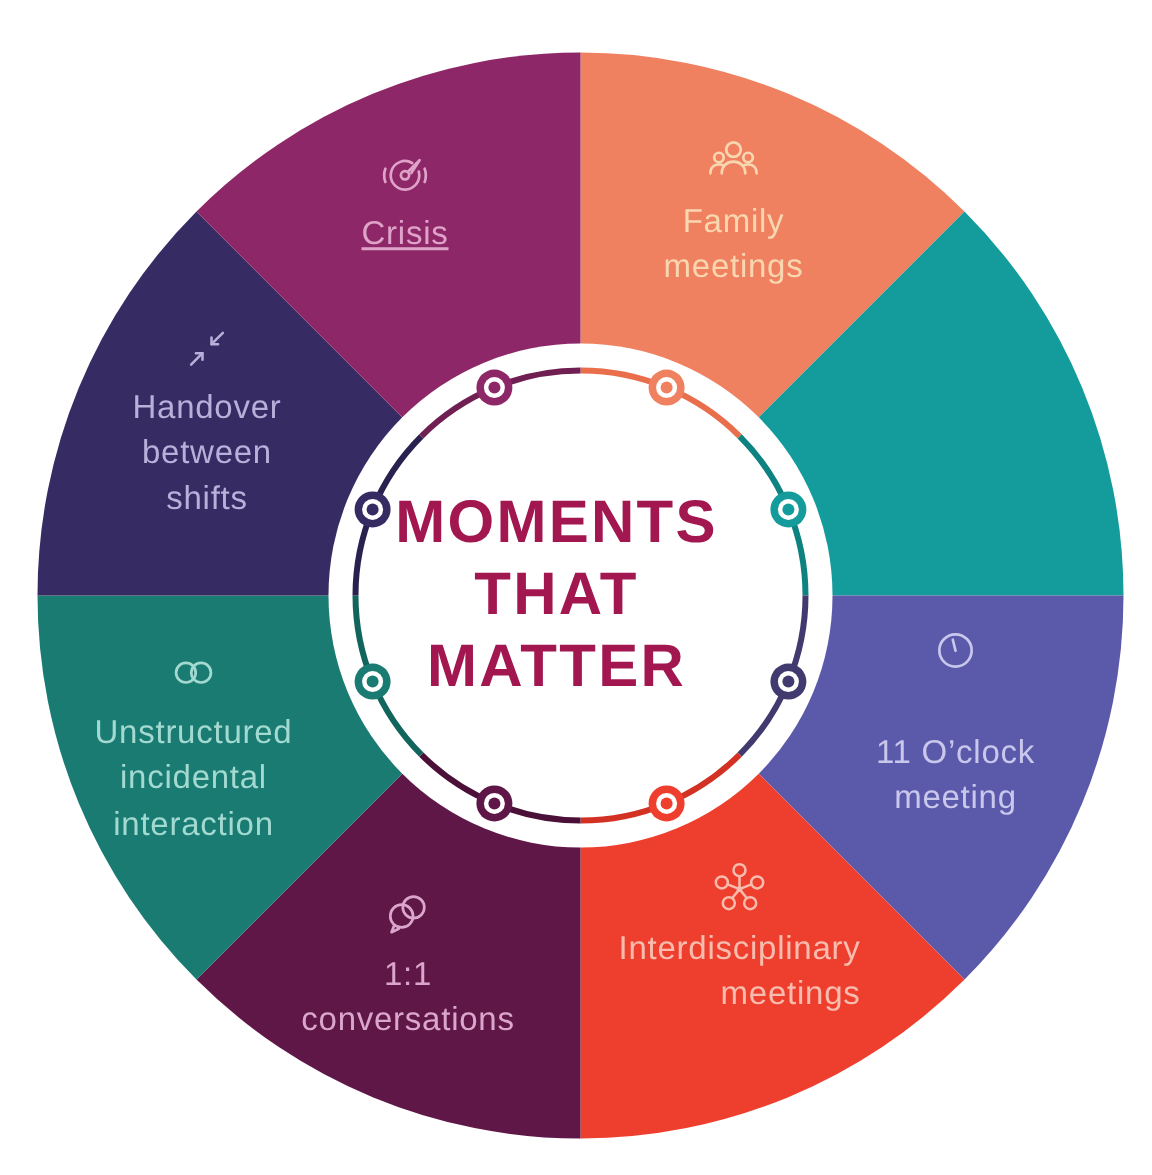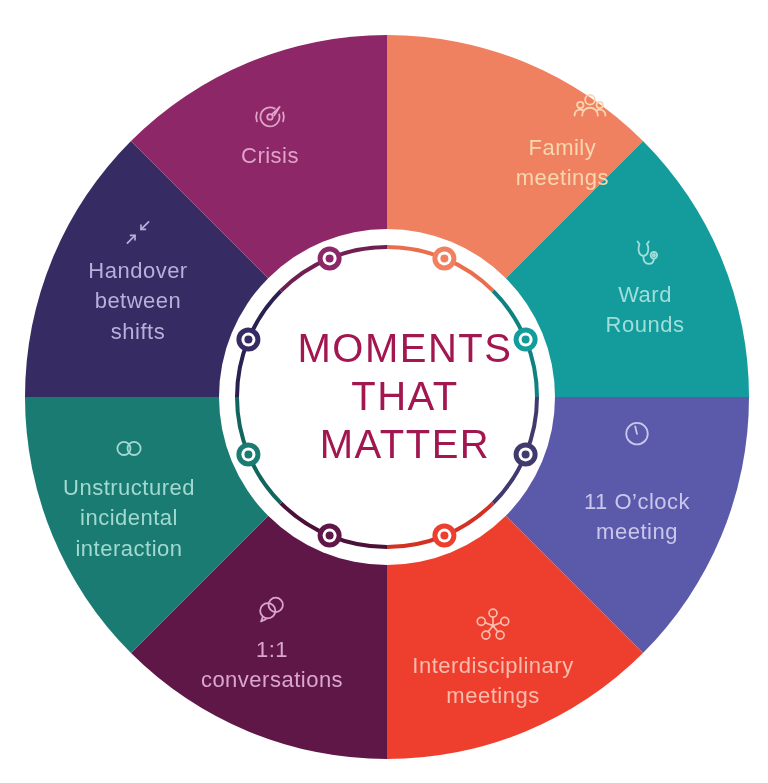--- a/index.html
+++ b/index.html
@@ -7,26 +7,26 @@
     position: relative;
     width: 768px;
     height: 783px;
     overflow: hidden;
     font-family: "Liberation Sans", sans-serif;
   }
   .wheel-svg { position: absolute; left: 0; top: 0; }
 
   .center-title {
     position: absolute;
-    left: 405px; top: 396px;
+    left: 371px; top: 396px;
     transform: translate(-50%, -50%);
     white-space: pre-line;
     text-align: center;
     font-size: 40px;
-    font-weight: normal;
+    font-weight: bold;
     letter-spacing: 1.5px;
     line-height: 1.2;
   }
 
   .seg-label {
     position: absolute;
     transform: translate(-50%, -50%);
     display: flex;
     flex-direction: column;
     align-items: center;
@@ -37,25 +37,25 @@
   .seg-label .icon { margin-bottom: 6px; }
   .seg-label .seg-text {
     white-space: pre-line;
     font-size: 22px;
     letter-spacing: 0.5px;
     line-height: 1.38;
   }
   .pos-family   { left: 489px; top: 141px; }
   .pos-ward     { left: 645px; top: 288px; }
   .pos-eleven   { left: 637px; top: 481px; gap: 28px; }
-  .pos-inter    { left: 493px; top: 658px; }
+  .pos-inter    { left: 493px; top: 625px; text-align: right; }
   .pos-one2one  { left: 272px; top: 643px; }
   .pos-unstr    { left: 129px; top: 497px; }
   .pos-handover { left: 138px; top: 281px; align-items: center; }
-  .pos-crisis   { left: 270px; top: 134px; }
+  .pos-crisis   { left: 270px; top: 134px; text-decoration: underline; }
 
   .icon svg { display: block; }
 </style>
 </head>
 <body>
 
 <div class="stage">
 
   <svg class="wheel-svg" width="768" height="783" viewBox="0 0 768 783">
 
@@ -124,49 +124,35 @@
         <circle cx="329.6" cy="258.4" r="7" fill="#ffffff"></circle>
         <circle cx="329.6" cy="258.4" r="4" fill="#8d2767"></circle>
       </g>
     </g>
   </svg>
 
   <div class="center-title" style="color: rgb(162, 23, 80);">MOMENTS
 THAT
 MATTER</div>
 
-  <div class="seg-label pos-family" style="color: rgb(248, 215, 176); align-items: flex-end;">
+  <div class="seg-label pos-family" style="color: rgb(248, 215, 176);">
     <span class="icon">
       <svg width="38" height="38" viewBox="0 0 36 36" fill="none" stroke="currentColor" stroke-width="1.7" stroke-linecap="round" stroke-linejoin="round">
         <circle cx="18" cy="10.5" r="4.6"></circle>
         <path d="M10.6 25.5 c0-4.6 3.3-7.4 7.4-7.4 c4.1 0 7.4 2.8 7.4 7.4"></path>
         <circle cx="8.8" cy="15.5" r="3"></circle>
         <path d="M3.4 25.5 c0-3.6 2.3-5.7 5.4-5.7 c1.2 0 2.3 0.3 3.2 0.9"></path>
         <circle cx="27.2" cy="15.5" r="3"></circle>
         <path d="M32.6 25.5 c0-3.6 -2.3-5.7 -5.4-5.7 c-1.2 0 -2.3 0.3 -3.2 0.9"></path>
       </svg>
     </span>
     <span class="seg-text">Family
 meetings</span>
   </div>
 
-  <div class="seg-label pos-ward" style="color: rgb(159, 222, 218);">
-    <span class="icon">
-      <svg width="38" height="38" viewBox="0 0 36 36" fill="none" stroke="currentColor" stroke-width="1.7" stroke-linecap="round" stroke-linejoin="round">
-        <path d="M11 5.5 l1.8 2.6"></path>
-        <path d="M21.6 5.5 l-1.8 2.6"></path>
-        <path d="M12.5 8.9 c-1.6 5.2 0.2 10.4 4 10.4 c3.8 0 5.6-5.2 4-10.4"></path>
-        <path d="M16.5 19.3 c-0.2 4.6 1.6 7.5 5 7.5 c3 0 4.9-2 4.9-5.1"></path>
-        <circle cx="26.4" cy="18.6" r="3.1"></circle>
-        <circle cx="26.4" cy="18.6" r="1.1"></circle>
-      </svg>
-    </span>
-    <span class="seg-text">Ward
-Rounds</span>
-  </div>
 
   <div class="seg-label pos-eleven" style="color: rgb(202, 199, 236);">
     <span class="icon">
       <svg width="38" height="38" viewBox="0 0 36 36" fill="none" stroke="currentColor" stroke-width="1.7" stroke-linecap="round" stroke-linejoin="round">
         <circle cx="18" cy="18" r="10.2"></circle>
         <path d="M18 18.2 L16.3 11.2"></path>
       </svg>
     </span>
     <span class="seg-text">11 O’clock
 meeting</span>

